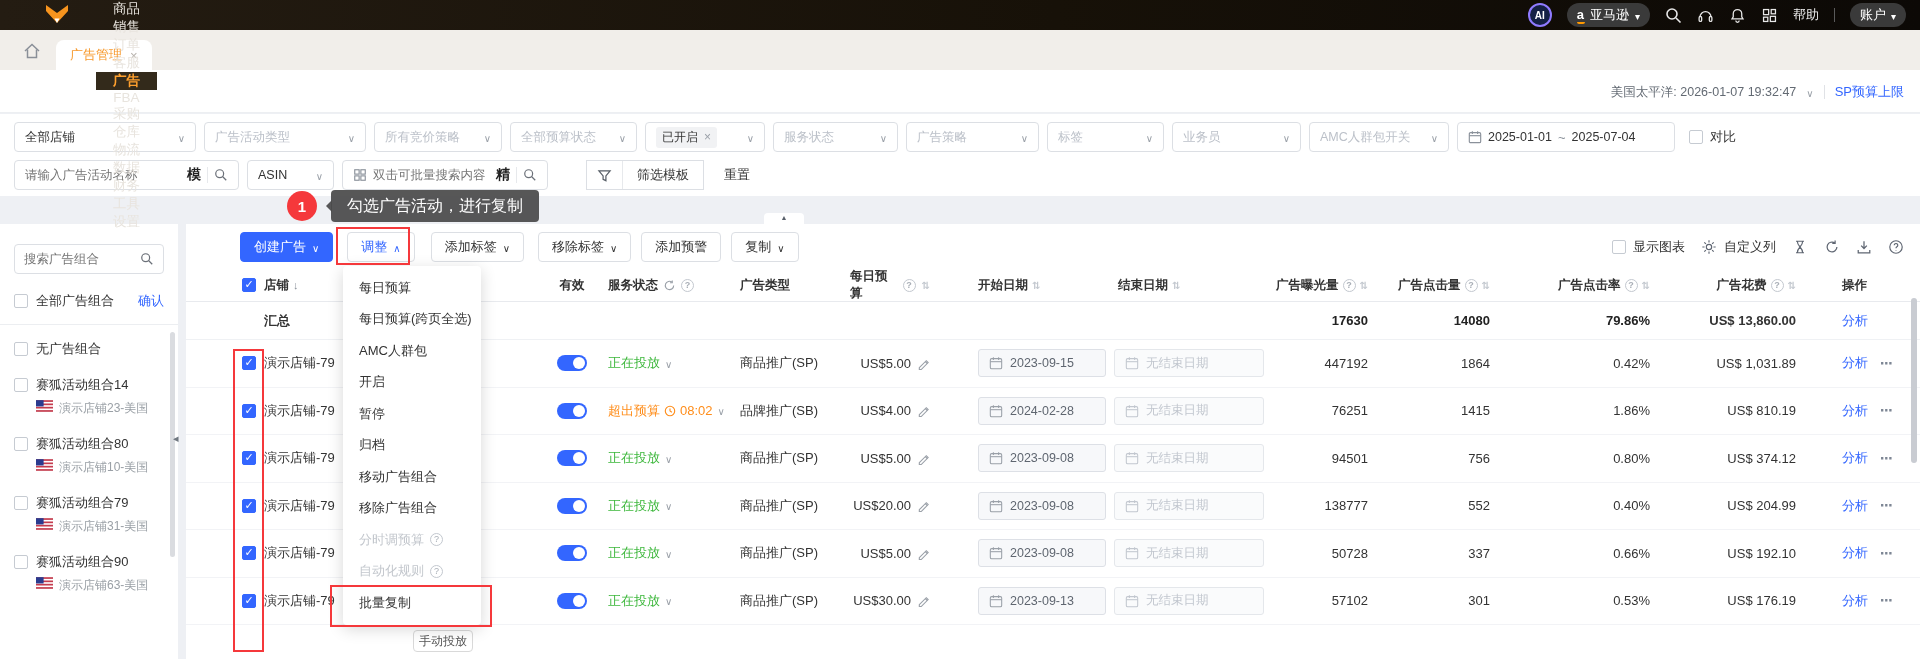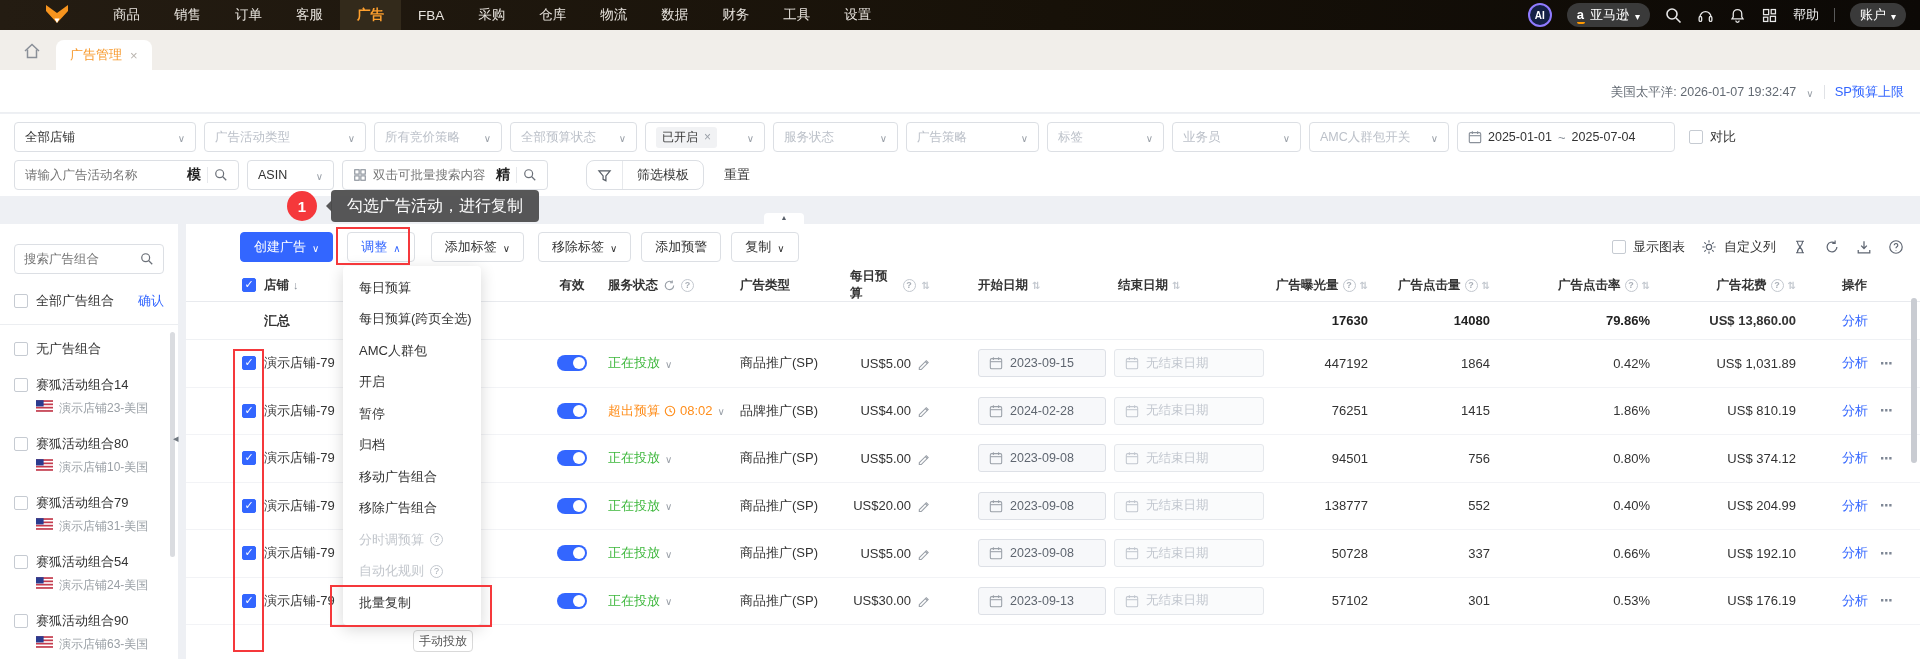--- a/index.html
+++ b/index.html
@@ -4,21 +4,21 @@
 <style>
   * { margin:0; padding:0; box-sizing:border-box; }
   html,body { width:1920px; height:659px; overflow:hidden; background:#eef0f4;
     font-family:"Liberation Sans","DejaVu Sans",sans-serif; font-size:13px; color:#333; }
 
   
   .topnav { position:absolute; left:0; top:0; width:1920px; height:30px;
     background:linear-gradient(90deg,#241c12,#171108 55%,#0c0906);
     display:flex; align-items:center; z-index:10; }
   .logo { width:34px; height:24px; margin-left:40px; display:flex; align-items:center; justify-content:center; }
-  .tn-items { display:flex; align-items:center; height:100%; margin-left:22px; }
+  .tn-items { display:flex; align-items:center; height:100%; margin-left:22px;flex-direction:column; }
   .tn-item { height:100%; display:flex; align-items:center; padding:0 17px; color:#e8e4de; font-size:13.5px; cursor:pointer; }
   .tn-item.active { background:#332a1b; color:#ffa02e; font-weight:700; }
   .tn-right { position:absolute; right:14px; top:0; height:30px; display:flex; align-items:center; gap:15px; }
   .ai-badge { width:24px; height:24px; border-radius:50%; border:2px solid #8f7bff;
     background:#142045; color:#fff; font-size:10px; font-weight:700; display:flex; align-items:center; justify-content:center; }
   .store-pill { height:24px; background:#3a3a3a; border-radius:13px; display:flex; align-items:center; gap:6px; padding:0 10px; color:#fff; }
   .amz-a { position:relative; color:#fff; font-weight:700; font-size:13px; line-height:12px; }
   .amz-a::after { content:""; position:absolute; left:0; right:-1px; bottom:-3px; border-bottom:2px solid #ff9900; border-radius:0 0 6px 6px; }
   .caret-dn::after { content:"▾"; font-size:10px; color:inherit; }
   .tn-ico { width:17px; height:17px; }
@@ -55,21 +55,21 @@
   .ph { color:#bcc1c9; font-size:12.5px; flex:1; }
   .val { color:#333; font-size:12.5px; flex:1; }
   .chip { background:#f1f2f4; border-radius:3px; padding:2px 6px; display:flex; gap:6px; align-items:center; font-size:12px; color:#333; }
   .chip .x { color:#9aa0a8; }
   .cbx { width:14px; height:14px; border:1px solid #c6cbd2; border-radius:2px; background:#fff; flex:0 0 auto; }
   .cbx.on { background:#3366ff; border-color:#3366ff; position:relative; }
   .cbx.on::after { content:"✓"; position:absolute; left:1.5px; top:-1px; color:#fff; font-size:11px; font-weight:700; }
   .modechar { font-weight:700; color:#222; font-size:14px; }
   .in-div { width:1px; height:16px; background:#e7e9ec; }
   .ico14 { width:14px; height:14px; flex:0 0 auto; }
-  .grp { display:flex; align-items:center; height:30px; border:1px solid #dcdfe4; border-radius:8px; margin-left:30px; }
+  .grp { display:flex; align-items:center; height:30px; border:1px solid #dcdfe4; border-radius:0; margin-left:30px; }
   .grp .fbtn { width:36px; height:100%; display:flex; align-items:center; justify-content:center; border-right:1px solid #e7e9ec; cursor:pointer; }
   .grp .glabel { padding:0 14px; font-size:13px; color:#333; cursor:pointer; }
   .reset { margin-left:12px; font-size:13px; color:#333; cursor:pointer; }
 
   
   .sidebar { position:absolute; left:0; top:224px; width:178px; bottom:0; background:#fff; }
   .sb-search { margin:20px 14px 0 14px; height:30px; border:1px solid #dcdfe4; border-radius:4px; display:flex; align-items:center; padding:0 9px; gap:6px; }
   .sb-all { display:flex; align-items:center; margin:18px 14px 0 14px; gap:8px; }
   .sb-all .name { font-size:13px; color:#333; flex:1; }
   .confirm { color:#3366ff; font-size:13px; cursor:pointer; }
@@ -405,37 +405,20 @@
             <rect y="7.4" width="19" height="1.9" fill="#c43c4e"></rect>
             <rect y="11.1" width="19" height="1.9" fill="#c43c4e"></rect>
             <rect width="8.5" height="7" fill="#2a3b8f"></rect>
           </svg>
           <span>演示店铺31-美国</span>
         </div>
     </div>
     <div class="sb-item">
       <div class="sb-row1">
           <span class="cbx"></span>
-          <span class="name">赛狐活动组合54</span>
-        </div>
-      <div class="sb-row2">
-          <svg width="17" height="12" viewBox="0 0 19 13">
-            <rect width="19" height="13" fill="#fff"></rect>
-            <rect y="0" width="19" height="1.9" fill="#c43c4e"></rect>
-            <rect y="3.7" width="19" height="1.9" fill="#c43c4e"></rect>
-            <rect y="7.4" width="19" height="1.9" fill="#c43c4e"></rect>
-            <rect y="11.1" width="19" height="1.9" fill="#c43c4e"></rect>
-            <rect width="8.5" height="7" fill="#2a3b8f"></rect>
-          </svg>
-          <span>演示店铺24-美国</span>
-        </div>
-    </div>
-    <div class="sb-item">
-      <div class="sb-row1">
-          <span class="cbx"></span>
           <span class="name">赛狐活动组合90</span>
         </div>
       <div class="sb-row2">
           <svg width="17" height="12" viewBox="0 0 19 13">
             <rect width="19" height="13" fill="#fff"></rect>
             <rect y="0" width="19" height="1.9" fill="#c43c4e"></rect>
             <rect y="3.7" width="19" height="1.9" fill="#c43c4e"></rect>
             <rect y="7.4" width="19" height="1.9" fill="#c43c4e"></rect>
             <rect y="11.1" width="19" height="1.9" fill="#c43c4e"></rect>
             <rect width="8.5" height="7" fill="#2a3b8f"></rect>

